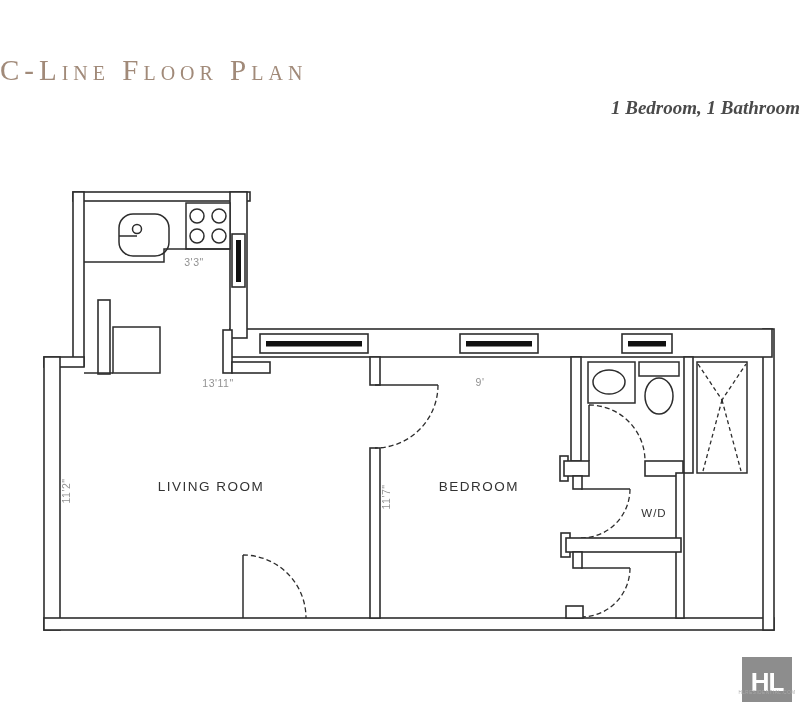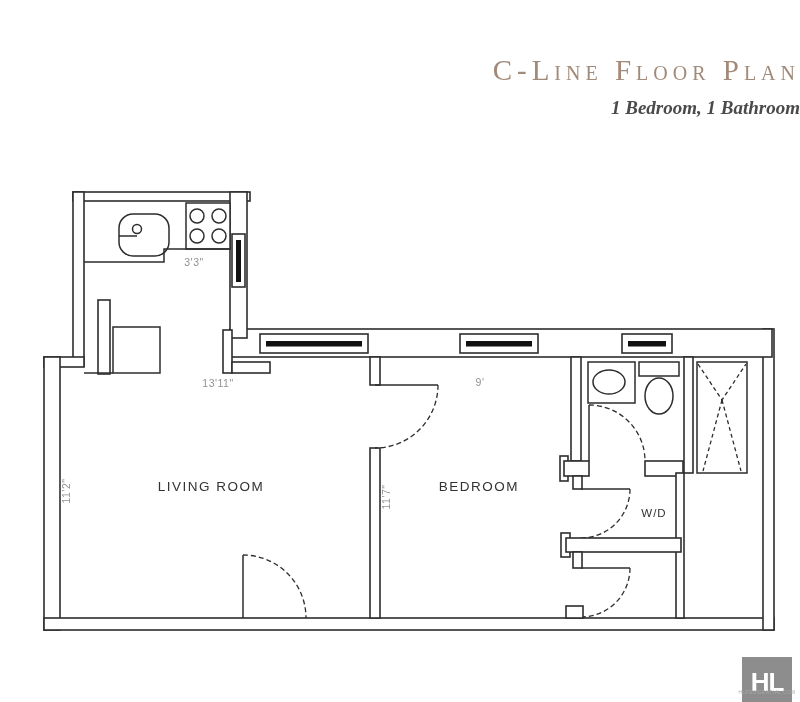--- a/index.html
+++ b/index.html
@@ -1,18 +1,18 @@
 <!DOCTYPE html>
 <html><head>
 <meta charset="utf-8">
 <style>
   html,body{margin:0;padding:0;background:#fff;}
   #stage{position:relative;width:800px;height:702px;background:#ffffff;overflow:hidden;
          font-family:"Liberation Sans",sans-serif;}
-  .title{position:absolute;top:54px;left:0;width:100%;text-align:right;
+  .title{position:absolute;top:54px;left:0;width:100%;text-align:left;
          font-family:"Liberation Serif",serif;font-variant:small-caps;
          font-size:29px;letter-spacing:5px;color:#a18a79;font-weight:400;}
   .subtitle{position:absolute;top:97px;left:0;width:100%;text-align:right;
          font-family:"Liberation Serif",serif;font-style:italic;font-weight:700;
          font-size:19px;color:#4a4a4a;}
   svg{position:absolute;top:0;left:0;}
   .wall{fill:#ffffff;stroke:#2d2d2d;stroke-width:1.6;}
   .fixture{fill:#ffffff;stroke:#2d2d2d;stroke-width:1.5;}
   .ln{fill:none;stroke:#2d2d2d;stroke-width:1.5;}
   .glass{fill:#111111;stroke:none;}

